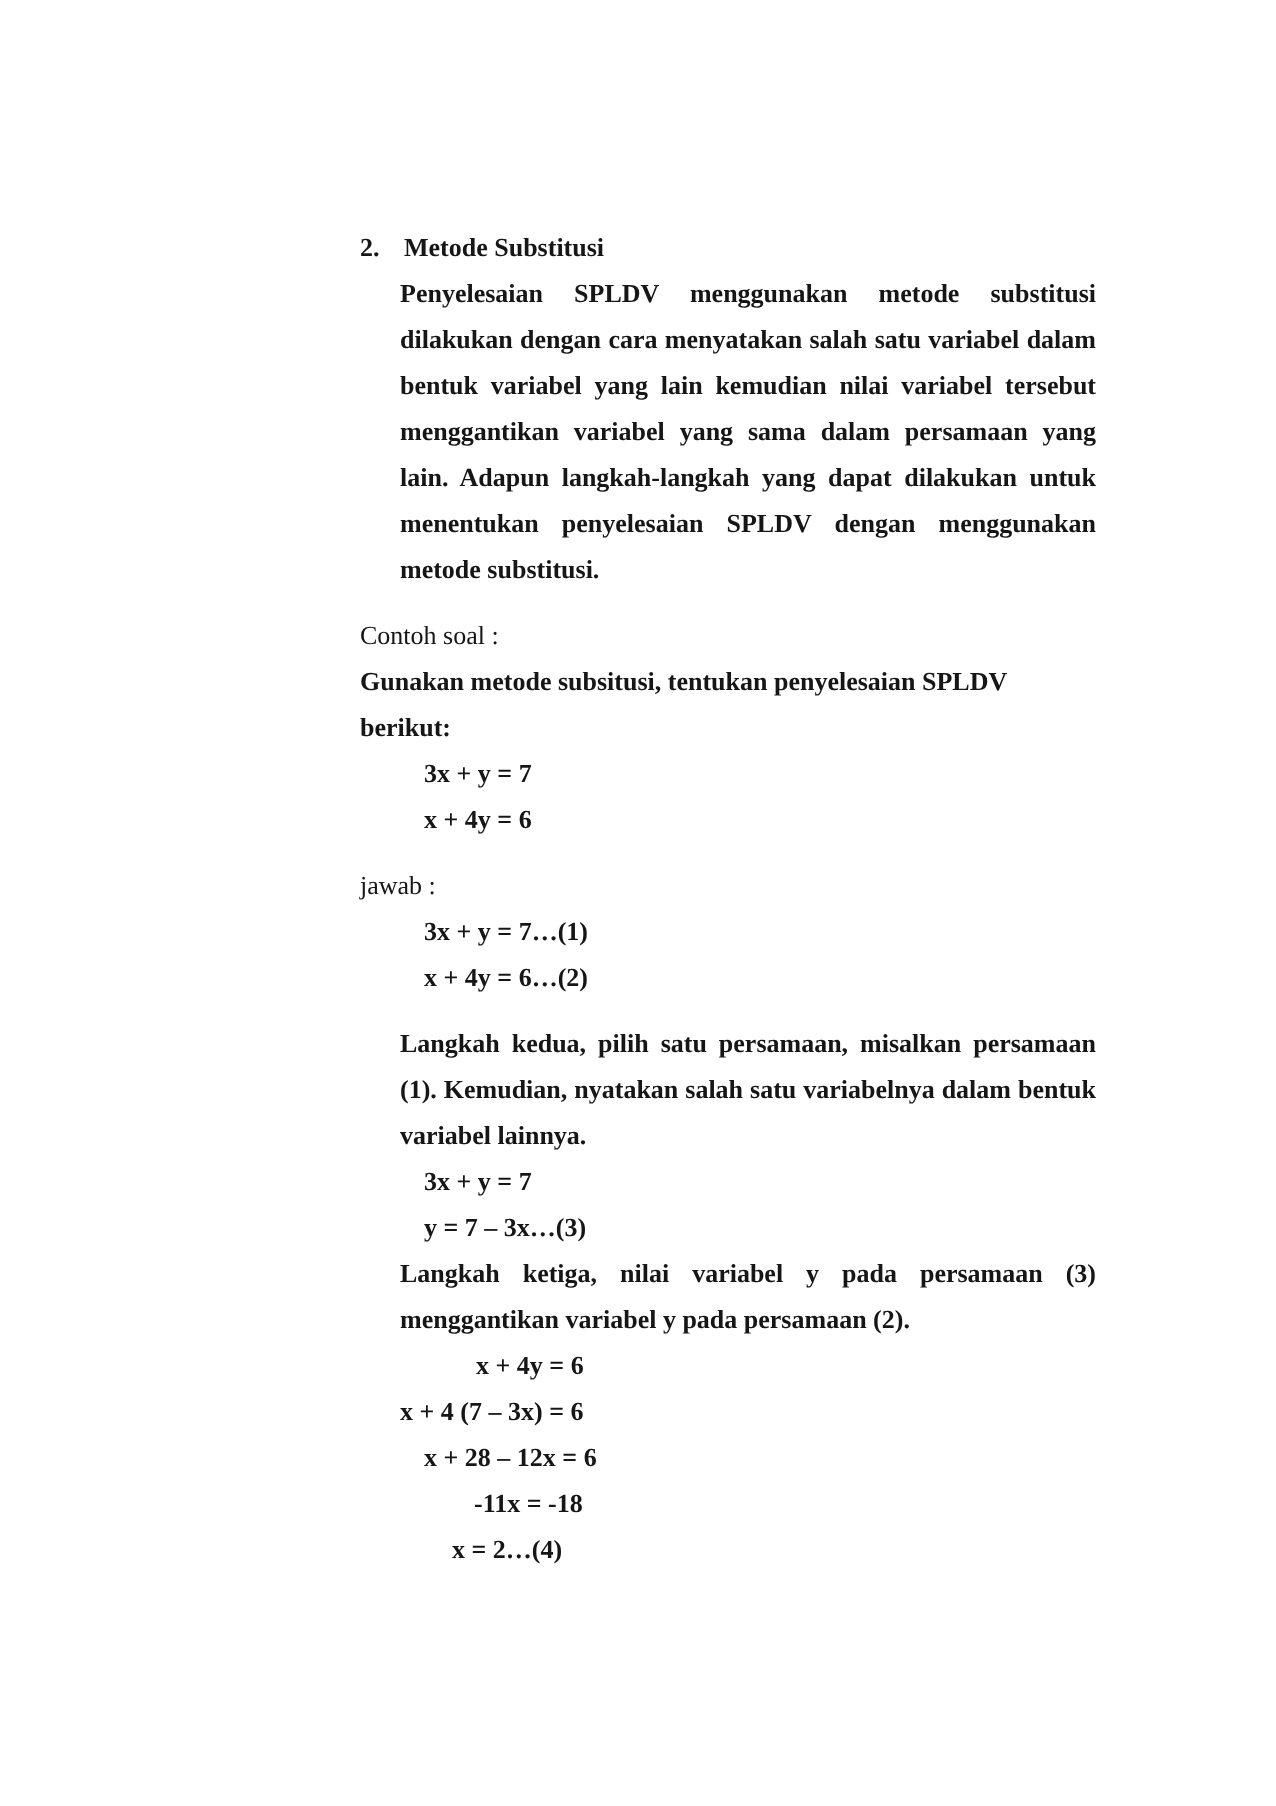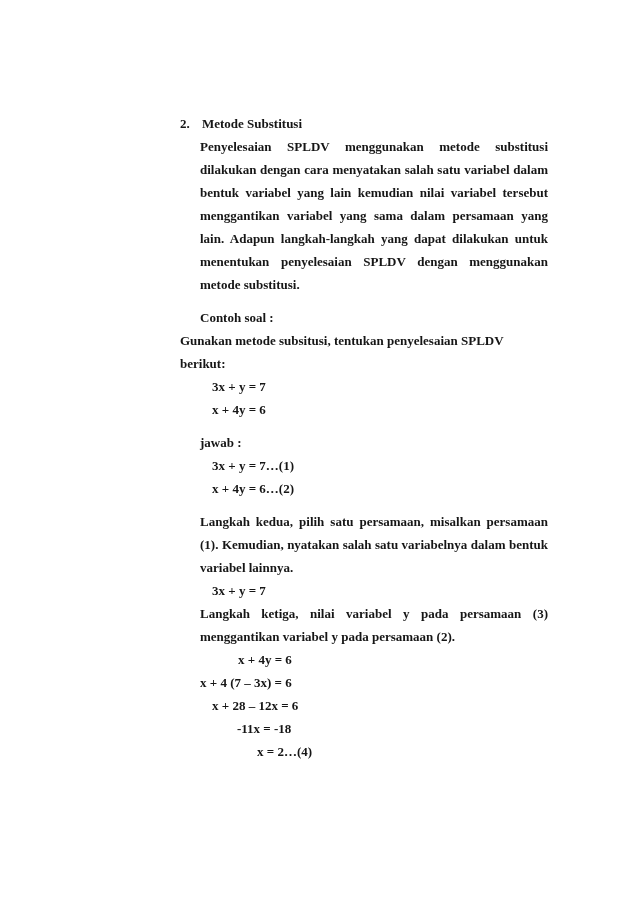--- a/index.html
+++ b/index.html
@@ -37,36 +37,35 @@
       font-weight: bold;
     }
     .para {
       margin-left: 20px;
       text-align: justify;
     }
     .plain {
       text-align: left;
     }
     .label {
-      margin-left: 20px;
-      font-weight: bold;
+      font-weight: normal;
     }
     .eq {
       margin-left: 32px;
     }
     .mt {
       margin-top: 10px;
     }
     
     .ind0 { margin-left: 58px; }
     .ind1 { margin-left: 20px; }
     .ind2 { }
     .ind3 { margin-left: 42px; }
     .ind4 { margin-left: 57px; }
-    .ind5 { margin-left: 77px; }
+    .ind5 { margin-left: 46px; }
   </style>
 </head>
 <body>
 
 <div class="page">
   <div class="content">
 
     <div class="heading">
       <span class="num">2.</span>
       <span>Metode Substitusi</span>
@@ -79,20 +78,21 @@
     <p class="eq">3x + y = 7</p>
     <p class="eq">x + 4y = 6</p>
 
     <p class="label mt">jawab :</p>
 
     <p class="eq">3x + y = 7…(1)</p>
     <p class="eq">x + 4y = 6…(2)</p>
 
     <p class="para mt">Langkah kedua, pilih satu persamaan, misalkan persamaan (1). Kemudian, nyatakan salah satu variabelnya dalam bentuk variabel lainnya.</p>
     <p class="eq">3x + y = 7</p>
+    <p class="eq">y = 7 – 3x…(3)</p>
 
     <p class="para">Langkah ketiga, nilai variabel y pada persamaan (3) menggantikan variabel y pada persamaan (2).</p>
 
     <p class="eq ind0">x + 4y = 6</p>
     <p class="eq ind1">x + 4 (7 – 3x) = 6</p>
     <p class="eq ind2">x + 28 – 12x = 6</p>
     <p class="eq ind4">-11x = -18</p>
     <p class="eq ind5">x = 2…(4)</p>
 
   </div>

